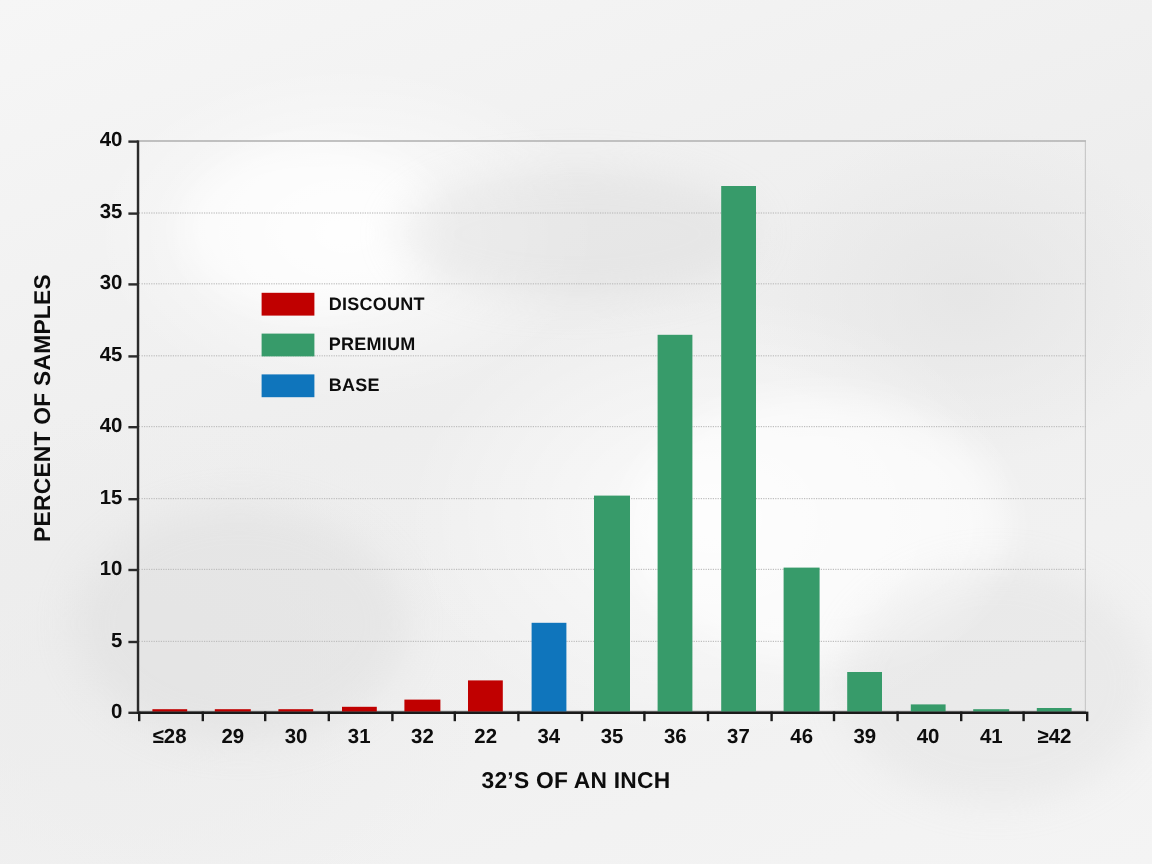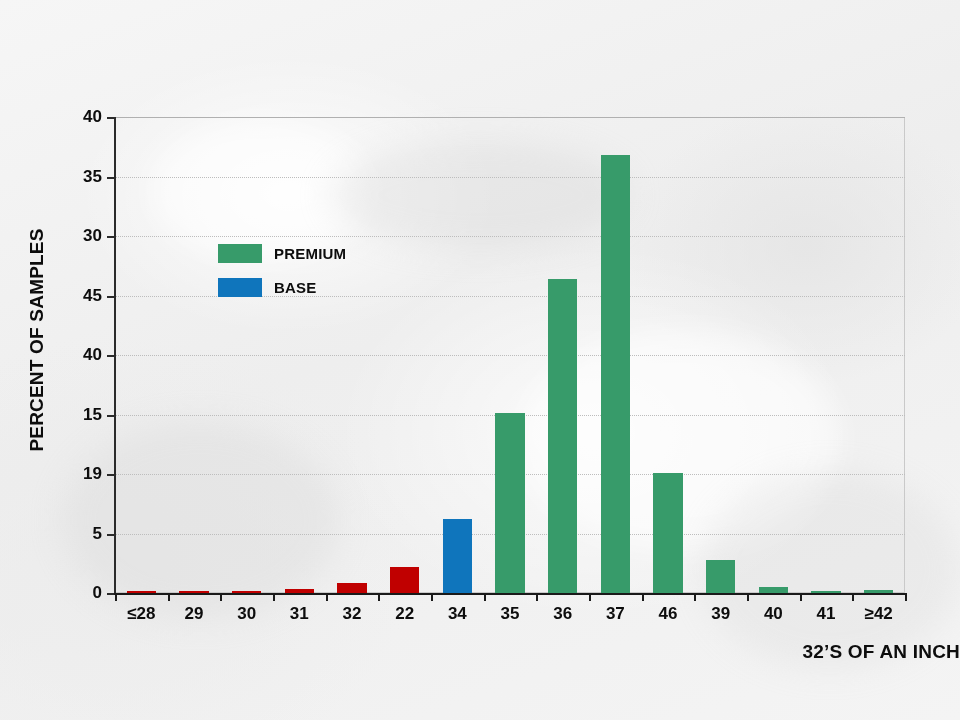--- a/index.html
+++ b/index.html
@@ -145,36 +145,35 @@
     min-height: 1px;
   }
 
   
   #xlabels {
     position: absolute;
     left: 115px;
     top: 604px;
     width: 790px;
     display: flex;
-    justify-content: center;
   }
   .xlabel {
     flex: 1 1 0;
     text-align: center;
     font-size: 17px;
     font-weight: bold;
     color: #0d0d0d;
   }
 
   #xtitle {
     position: absolute;
     left: 0;
     top: 641px;
     width: 960px;
-    text-align: right;
+    text-align: center;
     font-size: 19px;
     font-weight: bold;
     color: #0d0d0d;
     letter-spacing: 0.2px;
   }
 
   #ytitle {
     position: absolute;
     left: -113px;
     top: 329px;
@@ -236,21 +235,21 @@
           <div class="ytick-label">0</div>
         </div>
         <div class="gridline" style="top: 416.5px;"></div>
         <div class="ytick-wrap" style="top: 416.5px;">
           <div class="ytick-mark" style="top: 0px;"></div>
           <div class="ytick-label">5</div>
         </div>
         <div class="gridline" style="top: 357px;"></div>
         <div class="ytick-wrap" style="top: 357px;">
           <div class="ytick-mark" style="top: 0px;"></div>
-          <div class="ytick-label">19</div>
+          <div class="ytick-label">10</div>
         </div>
         <div class="gridline" style="top: 297.5px;"></div>
         <div class="ytick-wrap" style="top: 297.5px;">
           <div class="ytick-mark" style="top: 0px;"></div>
           <div class="ytick-label">15</div>
         </div>
         <div class="gridline" style="top: 238px;"></div>
         <div class="ytick-wrap" style="top: 238px;">
           <div class="ytick-mark" style="top: 0px;"></div>
           <div class="ytick-label">40</div>
@@ -339,20 +338,24 @@
         <div class="xtick-mark" style="left: 526.667px;"></div>
         <div class="xtick-mark" style="left: 579.333px;"></div>
         <div class="xtick-mark" style="left: 632px;"></div>
         <div class="xtick-mark" style="left: 684.667px;"></div>
         <div class="xtick-mark" style="left: 737.333px;"></div>
         <div class="xtick-mark" style="left: 790px;"></div>
       </div>
 
     <div id="legend" style="left:103px;top:119px;">
       <div class="legend-row">
+        <span class="legend-swatch" style="background: rgb(192, 0, 0);"></span>
+        <span class="legend-label">DISCOUNT</span>
+      </div>
+      <div class="legend-row">
         <span class="legend-swatch" style="background: rgb(55, 155, 106);"></span>
         <span class="legend-label">PREMIUM</span>
       </div>
       <div class="legend-row">
         <span class="legend-swatch" style="background: rgb(15, 117, 188);"></span>
         <span class="legend-label">BASE</span>
       </div>
     </div>
   </div>
 

